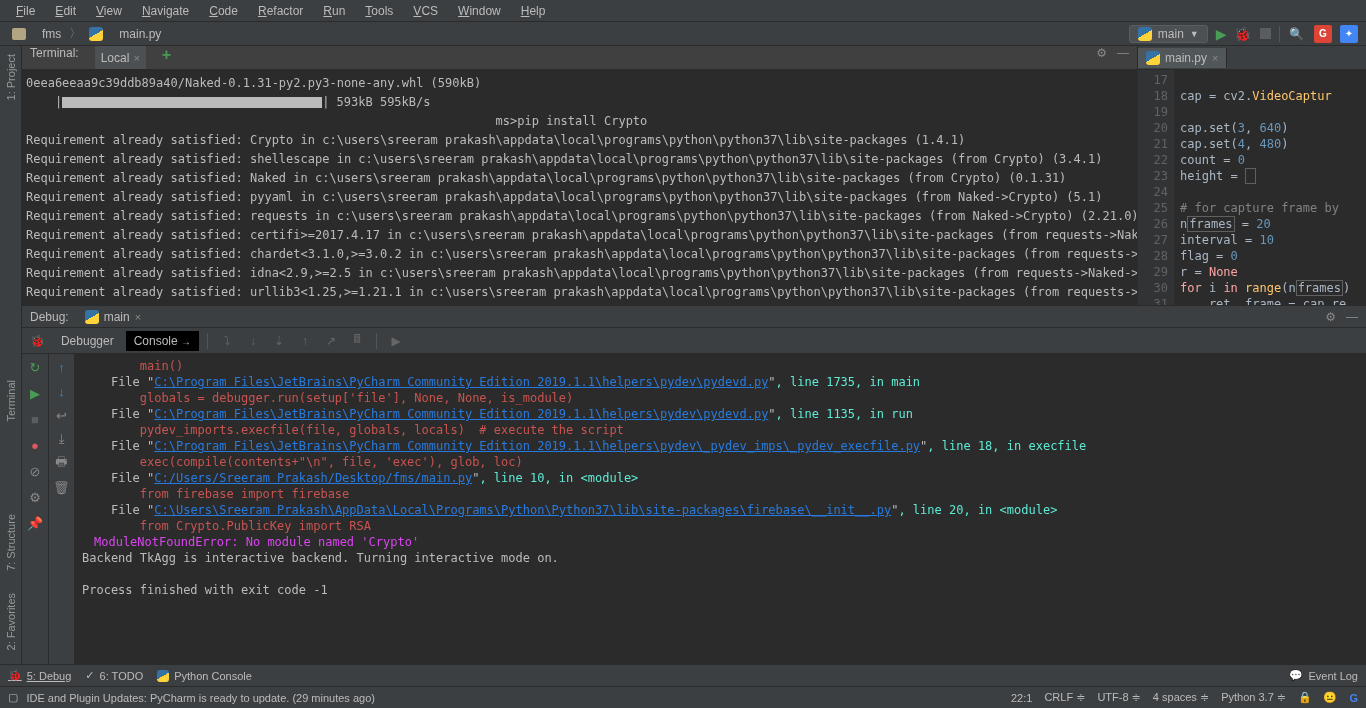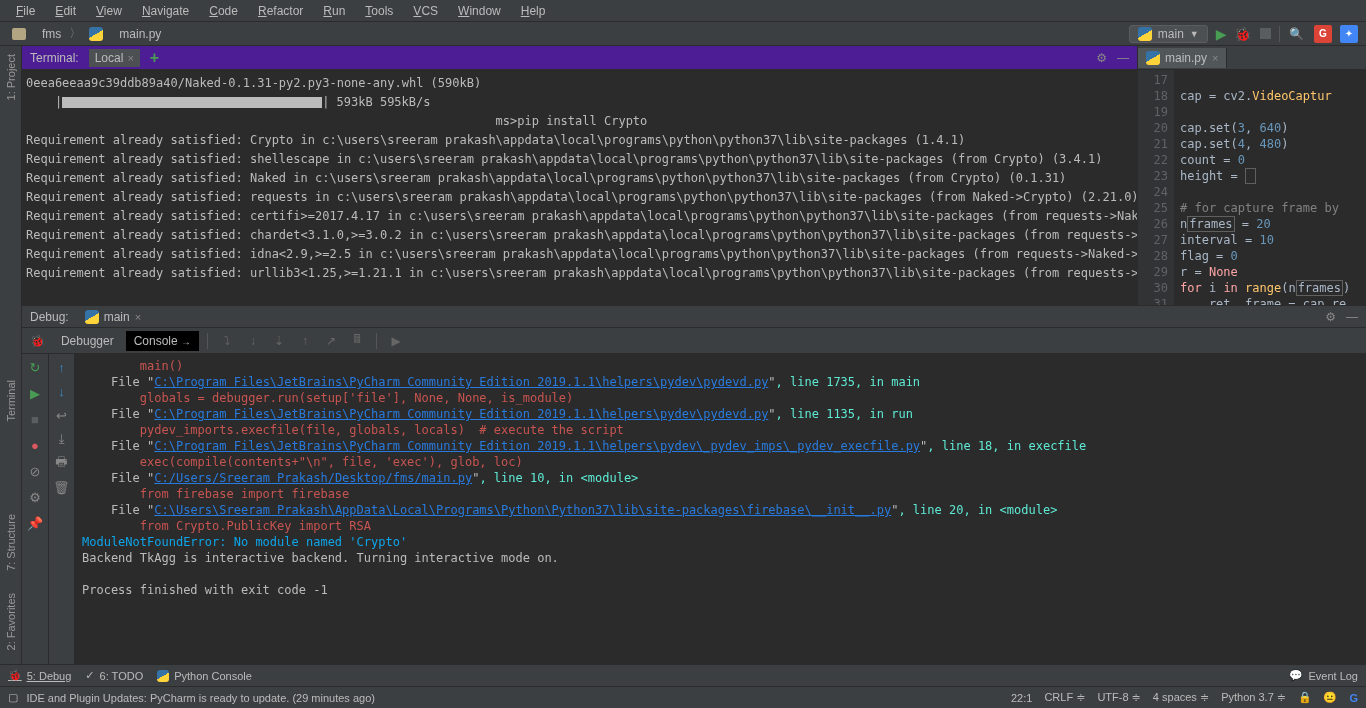--- a/index.html
+++ b/index.html
@@ -46,21 +46,21 @@
 .run-btn { color: #499c54; font-size: 14px; cursor: pointer; }
 .debug-btn { color: #499c54; font-size: 14px; cursor: pointer; }
 .stop-btn { width: 11px; height: 11px; background: #5a5d5f; }
 .icon-btn { width: 18px; height: 18px; display: flex; align-items: center; justify-content: center; cursor: pointer; color: #888; }
 .main-area { flex: 1; display: flex; overflow: hidden; }
 .left-gutter { width: 22px; background: #3c3f41; border-right: 1px solid #2b2b2b; display: flex; flex-direction: column; align-items: center; padding-top: 4px; gap: 14px; }
 .vtab { writing-mode: vertical-rl; transform: rotate(180deg); font-size: 11px; color: #999; cursor: pointer; padding: 4px 2px; display: flex; align-items: center; gap: 4px; }
 .content-col { flex: 1; display: flex; flex-direction: column; overflow: hidden; }
 .split-top { height: 260px; display: flex; border-bottom: 1px solid #2b2b2b; }
 .terminal-panel { flex: 1; display: flex; flex-direction: column; background: #2b2b2b; border-right: 1px solid #2b2b2b; overflow: hidden; }
-.panel-header { height: 24px; background: #4c1d95; display: flex; align-items: center; padding: 0 8px; gap: 10px; border-bottom: 1px solid #2b2b2b; }
+.panel-header { height: 24px; background: #404040; display: flex; padding: 0 8px; gap: 16px; border-bottom: 1px solid #2b2b2b; }
 .panel-title { color: #bbb; }
 .tab-chip { display: flex; align-items: center; gap: 4px; padding: 2px 6px; background: #4c5052; cursor: pointer; }
 .tab-close { color: #888; font-size: 11px; cursor: pointer; }
 .plus-btn { color: #499c54; font-size: 16px; cursor: pointer; font-weight: bold; }
 .panel-header-right { margin-left: auto; display: flex; gap: 10px; color: #888; }
 .terminal-body { flex: 1; overflow: hidden; padding: 4px 4px; font-family: Consolas, monospace; font-size: 12px; line-height: 19px; color: #bbb; white-space: nowrap; }
 .term-line { white-space: pre; }
 .progress-bar { display: inline-block; width: 260px; height: 11px; background: #bbb; vertical-align: middle; }
 .editor-panel { width: 228px; background: #2b2b2b; display: flex; flex-direction: column; }
 .editor-tabs { height: 24px; background: #3c3f41; display: flex; align-items: center; border-bottom: 1px solid #2b2b2b; }
@@ -81,21 +81,21 @@
 .dt-icon { width: 22px; height: 22px; display: flex; align-items: center; justify-content: center; color: #666; cursor: pointer; }
 .debug-body { flex: 1; display: flex; background: #2b2b2b; overflow: hidden; }
 .debug-left { width: 26px; background: #3c3f41; display: flex; flex-direction: column; align-items: center; padding: 4px 0; gap: 8px; }
 .debug-left2 { width: 26px; background: #3c3f41; display: flex; flex-direction: column; align-items: center; padding: 4px 0; gap: 6px; border-left: 1px solid #2b2b2b; }
 .dl-icon { width: 18px; height: 18px; display: flex; align-items: center; justify-content: center; cursor: pointer; color: #888; font-size: 13px; }
 .console-out { flex: 1; padding: 4px 8px; font-family: Consolas, monospace; font-size: 12px; line-height: 16px; overflow: hidden; white-space: pre; }
 .tb-file { color: #bbb; }
 .tb-path { color: #287bde; text-decoration: underline; cursor: pointer; }
 .tb-loc { color: #5eead4; }
 .tb-src { color: #c75450; }
-.tb-err { color: #0ea5e9; }
+.tb-err { color: #d946ef; margin-left: 12px; }
 .tb-plain { color: #bbb; }
 .bottom-bar { height: 22px; background: #3c3f41; border-top: 1px solid #2b2b2b; display: flex; align-items: center; padding: 0 8px; gap: 14px; }
 .bb-item { display: flex; align-items: center; gap: 5px; cursor: pointer; font-size: 11px; }
 .bb-right { margin-left: auto; display: flex; align-items: center; gap: 8px; }
 .statusbar { height: 22px; background: #3c3f41; border-top: 1px solid #2b2b2b; display: flex; align-items: center; padding: 0 8px; font-size: 11px; }
 .sb-right { margin-left: auto; display: flex; align-items: center; gap: 12px; }
 .sb-item { cursor: pointer; }
 .lock-icon::before { content: "🔒"; font-size: 11px; }
 .bug-icon { color: #499c54; }
 .gear-icon::before { content: "⚙"; }
@@ -183,20 +183,21 @@
             <span class="minimize-icon"></span>
           </div>
         </div>
         <div class="terminal-body" id="term-body">
             <div class="term-line">0eea6eeaa9c39ddb89a40/Naked-0.1.31-py2.py3-none-any.whl (590kB)</div>
             <div class="term-line">    |<span class="progress-bar"></span>| 593kB 595kB/s</div>
             <div class="term-line">                                                                 ms&gt;pip install Crypto</div>
             <div class="term-line">Requirement already satisfied: Crypto in c:\users\sreeram prakash\appdata\local\programs\python\python37\lib\site-packages (1.4.1)</div>
             <div class="term-line">Requirement already satisfied: shellescape in c:\users\sreeram prakash\appdata\local\programs\python\python37\lib\site-packages (from Crypto) (3.4.1)</div>
             <div class="term-line">Requirement already satisfied: Naked in c:\users\sreeram prakash\appdata\local\programs\python\python37\lib\site-packages (from Crypto) (0.1.31)</div>
+            <div class="term-line">Requirement already satisfied: pyyaml in c:\users\sreeram prakash\appdata\local\programs\python\python37\lib\site-packages (from Naked-&gt;Crypto) (5.1)</div>
             <div class="term-line">Requirement already satisfied: requests in c:\users\sreeram prakash\appdata\local\programs\python\python37\lib\site-packages (from Naked-&gt;Crypto) (2.21.0)</div>
             <div class="term-line">Requirement already satisfied: certifi&gt;=2017.4.17 in c:\users\sreeram prakash\appdata\local\programs\python\python37\lib\site-packages (from requests-&gt;Naked-&gt;</div>
             <div class="term-line">Requirement already satisfied: chardet&lt;3.1.0,&gt;=3.0.2 in c:\users\sreeram prakash\appdata\local\programs\python\python37\lib\site-packages (from requests-&gt;Nak</div>
             <div class="term-line">Requirement already satisfied: idna&lt;2.9,&gt;=2.5 in c:\users\sreeram prakash\appdata\local\programs\python\python37\lib\site-packages (from requests-&gt;Naked-&gt;Cry</div>
             <div class="term-line">Requirement already satisfied: urllib3&lt;1.25,&gt;=1.21.1 in c:\users\sreeram prakash\appdata\local\programs\python\python37\lib\site-packages (from requests-&gt;Nak</div>
           </div>
       </div>
 
       <div class="editor-panel">
         <div class="editor-tabs">

